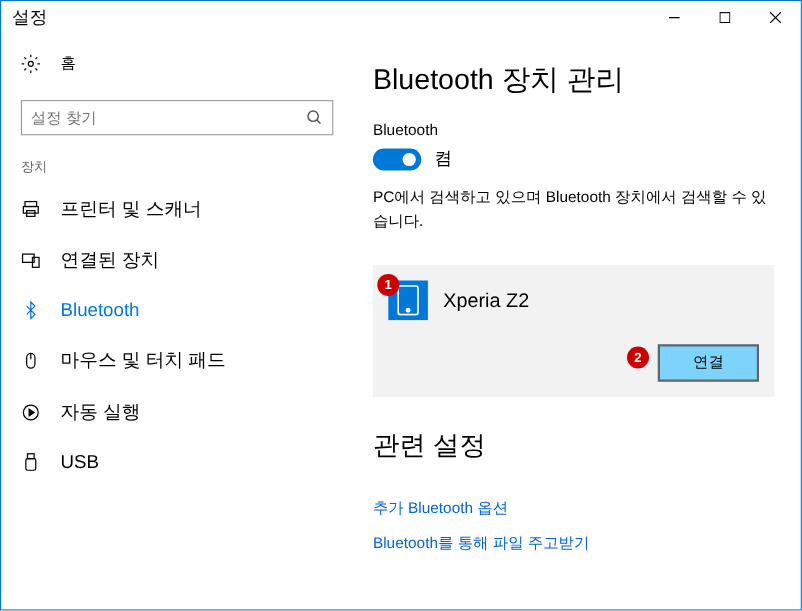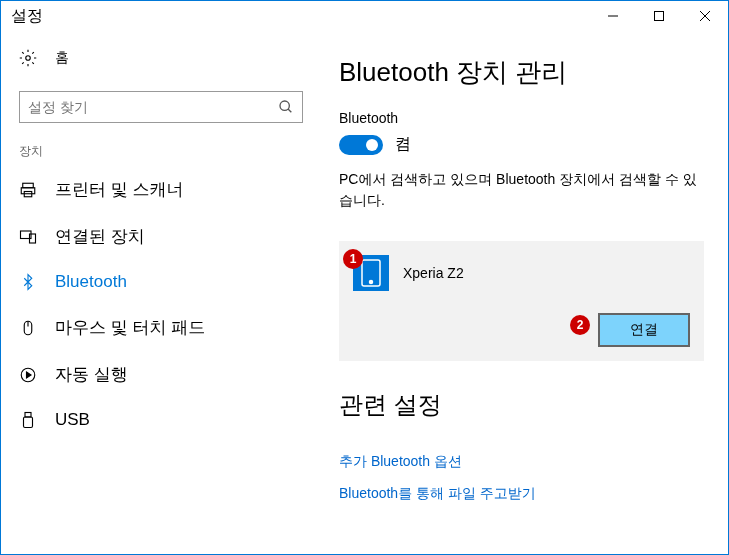--- a/index.html
+++ b/index.html
@@ -132,21 +132,21 @@
 .device-icon-wrap {
   width: 36px;
   height: 36px;
   background: #0078d7;
   display: flex;
   align-items: center;
   justify-content: center;
   flex-shrink: 0;
 }
 .device-info { flex: 1; }
-.device-name { font-size: 14px; color: #000; }
+.device-name { font-size: 18px; color: #000; }
 .device-status { font-size: 13px; color: #888; margin-top: 2px; }
 .connect-btn-row {
   display: flex;
   justify-content: flex-end;
   margin-top: 22px;
   position: relative;
 }
 .connect-btn {
   padding: 6px 30px;
   font-size: 14px;

